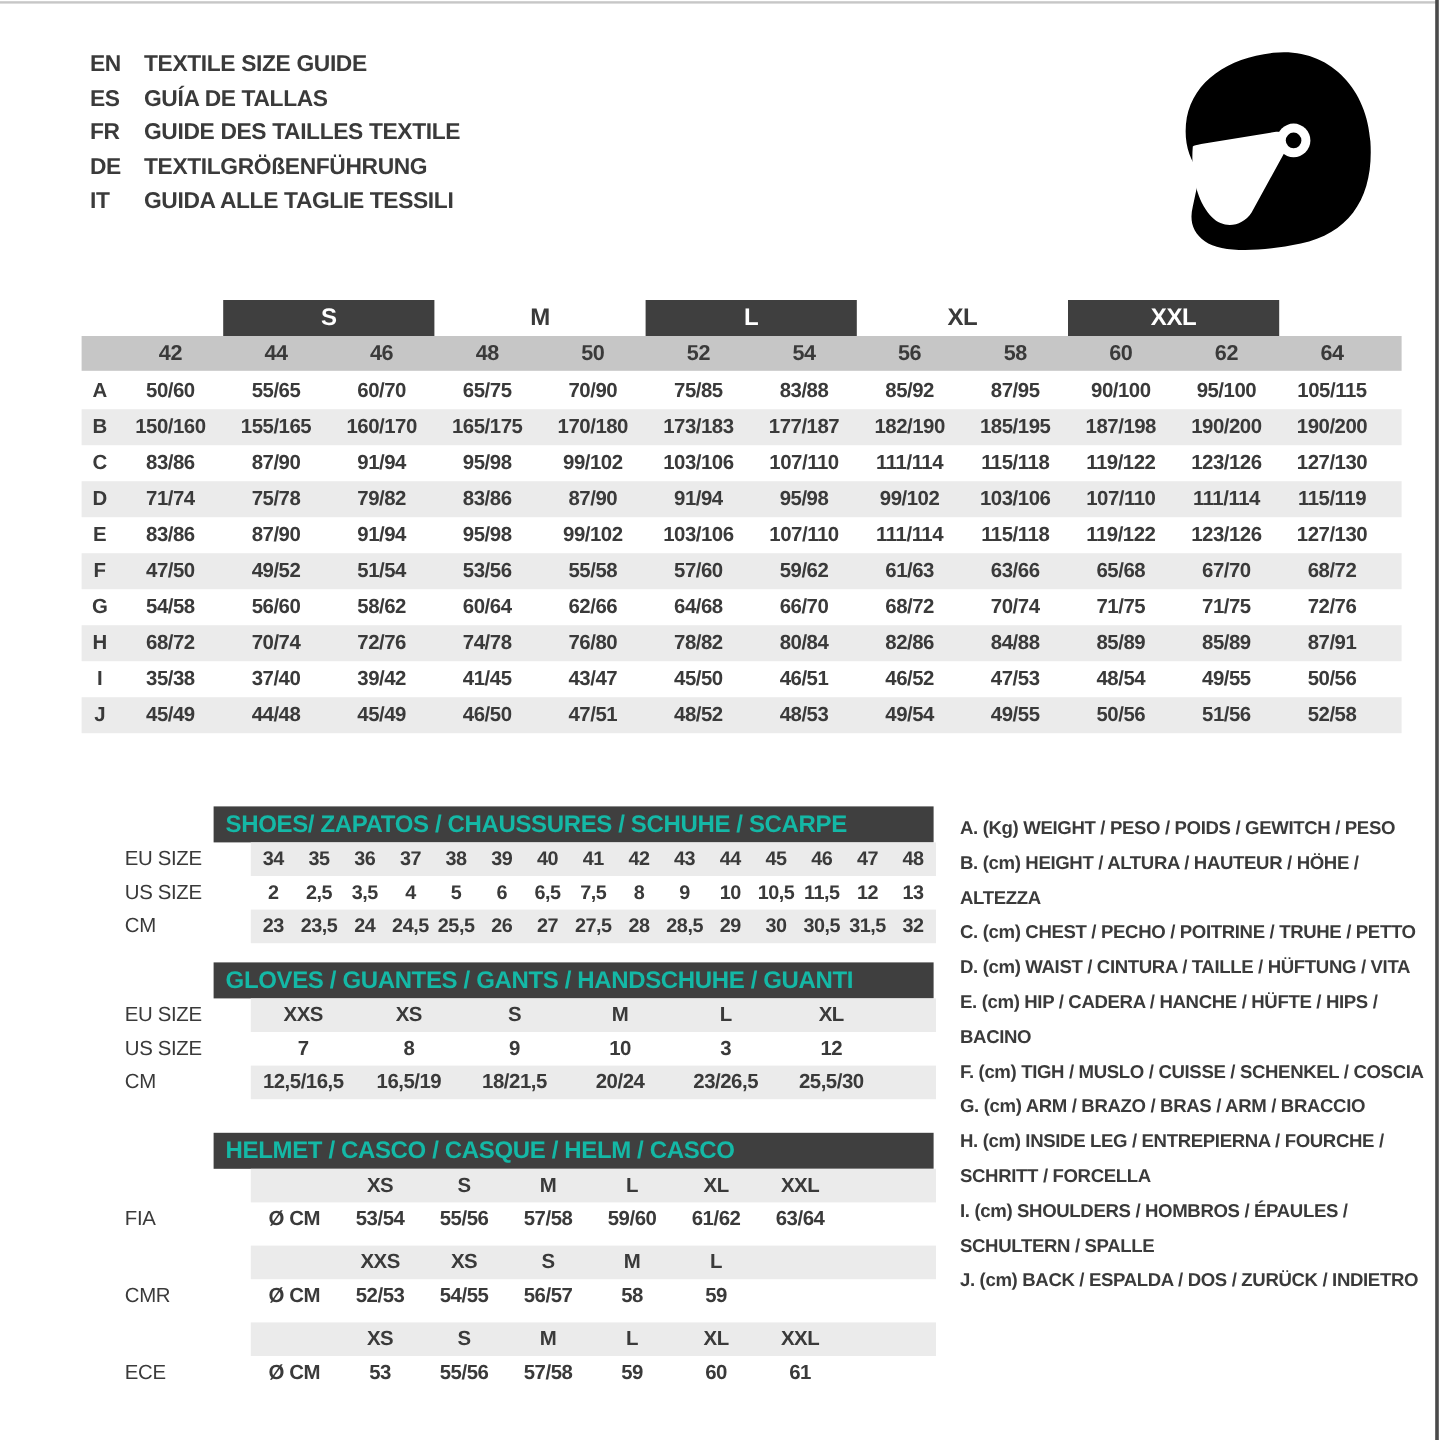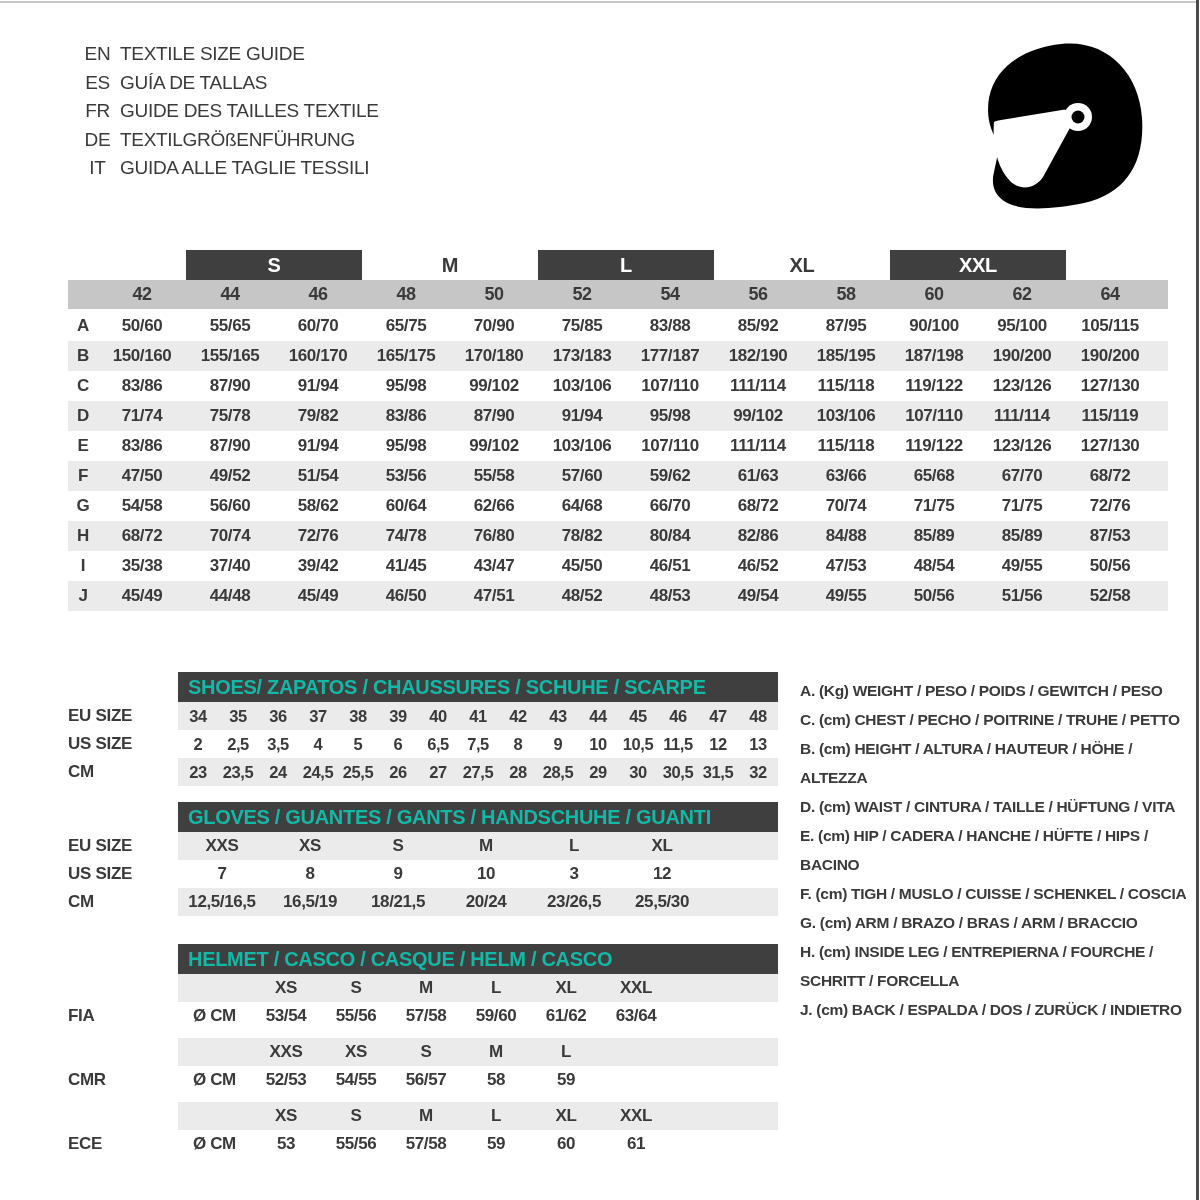--- a/index.html
+++ b/index.html
@@ -6,21 +6,21 @@
   html,body { width:1200px; height:1200px; background:#fff; }
   body { font-family:"Liberation Sans", sans-serif; color:#3a3a3a; position:relative; overflow:hidden; }
   .page { position:absolute; inset:0; background:#fff; }
 
   
   .edge-top { position:absolute; top:1px; left:0; width:1197px; height:2px; background:#c7c7c7; }
   .edge-right { position:absolute; top:0; right:1px; width:3px; height:1200px; background:#4a4a4a; }
 
   
   .lang-block { position:absolute; left:75px; top:40px; }
-  .lang-row { display:flex; font-size:19px; font-weight:400; line-height:28.5px; letter-spacing:-0.3px;text-align:center; }
+  .lang-row { display:flex; font-size:19px; font-weight:700; line-height:28.5px; letter-spacing:-0.3px; }
   .lang-code { width:45px; }
 
   
   .helmet-wrap { position:absolute; left:958px; top:22px; width:190px; height:195px; }
 
   
   .main-table { position:absolute; left:68px; top:250px; width:1100px; }
   .mrow { display:grid; grid-template-columns:30px repeat(12, 88px) 1fr; }
   .group-row { height:30px; }
   .group-cell { text-align:center; font-size:20px; font-weight:700; line-height:30px; letter-spacing:-0.3px; }
@@ -30,21 +30,21 @@
   .data-row { height:30px; }
   .data-row .cell { font-size:17px; line-height:30px; }
   .data-row.stripe { background:#ebebeb; }
   .mrow .cell { text-align:center; font-weight:700; letter-spacing:-0.4px; }
 
   
   .lower-left { position:absolute; left:68px; top:672px; width:712px; }
   .bar { margin-left:110px; width:600px; height:30px; background:#3f3f3f; color:#14b8a6;
          font-size:20px; font-weight:700; line-height:30px; padding-left:10px; letter-spacing:-0.3px; }
   .srow { display:flex; height:28px; }
-  .rlabel { width:110px; font-size:17px; font-weight:700; line-height:28px; letter-spacing:-0.3px; }
+  .rlabel { width:110px; font-size:17px; font-weight:400; line-height:28px; letter-spacing:-0.3px;margin-left:36px; }
   .cells { width:600px; display:grid; }
   .srow.grey .cells { background:#ebebeb; }
   .cells .cell { text-align:center; font-weight:700; line-height:28px; letter-spacing:-0.4px; }
   .shoes .cells { grid-template-columns:repeat(15, 1fr); }
   .shoes .cells .cell { font-size:16.5px; }
   .gloves .cells { grid-template-columns:repeat(6, 88px) 1fr; }
   .gloves .cells .cell { font-size:17px; }
   .helmet-grid { grid-template-columns:73px repeat(6, 70px) 1fr; }
   .helmet-grid .cell { font-size:17px; }
   .gap16 { height:16px; } .gap28 { height:28px; }
@@ -230,21 +230,21 @@
         <div class="cell">70/74</div>
         <div class="cell">72/76</div>
         <div class="cell">74/78</div>
         <div class="cell">76/80</div>
         <div class="cell">78/82</div>
         <div class="cell">80/84</div>
         <div class="cell">82/86</div>
         <div class="cell">84/88</div>
         <div class="cell">85/89</div>
         <div class="cell">85/89</div>
-        <div class="cell">87/53</div>
+        <div class="cell">87/91</div>
       </div>
       <div class="mrow data-row">
         <div class="cell letter">I</div>
         <div class="cell">35/38</div>
         <div class="cell">37/40</div>
         <div class="cell">39/42</div>
         <div class="cell">41/45</div>
         <div class="cell">43/47</div>
         <div class="cell">45/50</div>
         <div class="cell">46/51</div>
@@ -449,22 +449,23 @@
               <div class="cell">60</div>
               <div class="cell">61</div>
             </div>
           </div>
         </div>
       </div>
   </div>
 
   <div class="legend">
       <div class="legend-item">A. (Kg) WEIGHT / PESO / POIDS / GEWITCH / PESO</div>
+      <div class="legend-item">B. (cm) HEIGHT / ALTURA / HAUTEUR / HÖHE / ALTEZZA</div>
       <div class="legend-item">C. (cm) CHEST / PECHO / POITRINE / TRUHE / PETTO</div>
-      <div class="legend-item">B. (cm) HEIGHT / ALTURA / HAUTEUR / HÖHE / ALTEZZA</div>
       <div class="legend-item">D. (cm) WAIST / CINTURA / TAILLE / HÜFTUNG / VITA</div>
       <div class="legend-item">E. (cm) HIP / CADERA / HANCHE / HÜFTE / HIPS / BACINO</div>
       <div class="legend-item">F. (cm) TIGH / MUSLO / CUISSE / SCHENKEL / COSCIA</div>
       <div class="legend-item">G. (cm) ARM / BRAZO / BRAS / ARM / BRACCIO</div>
       <div class="legend-item">H. (cm) INSIDE LEG / ENTREPIERNA / FOURCHE / SCHRITT / FORCELLA</div>
+      <div class="legend-item">I. (cm) SHOULDERS / HOMBROS / ÉPAULES / SCHULTERN / SPALLE</div>
       <div class="legend-item">J. (cm) BACK / ESPALDA / DOS / ZURÜCK / INDIETRO</div>
     </div>
 </div>
 
 </body></html>

